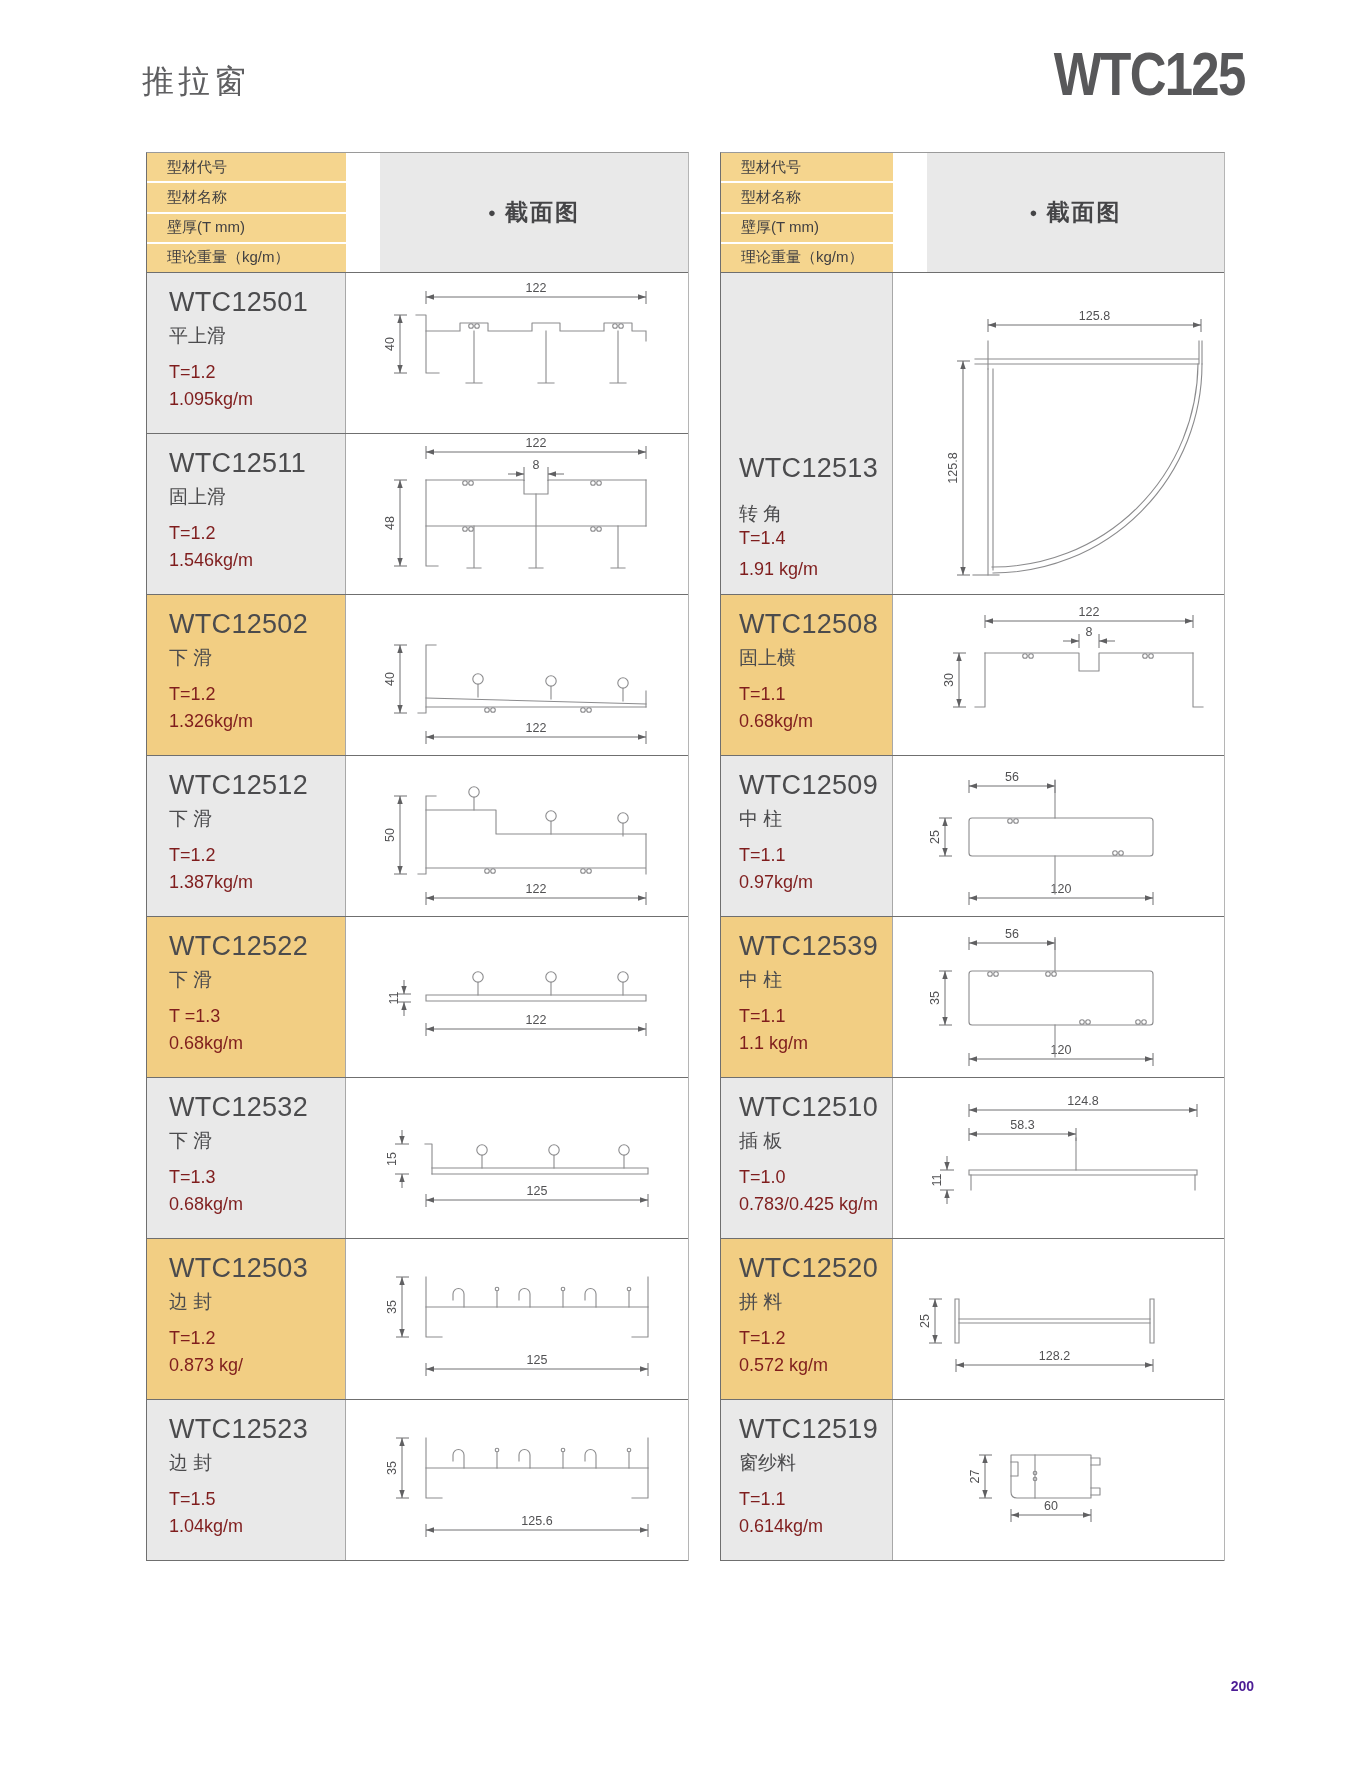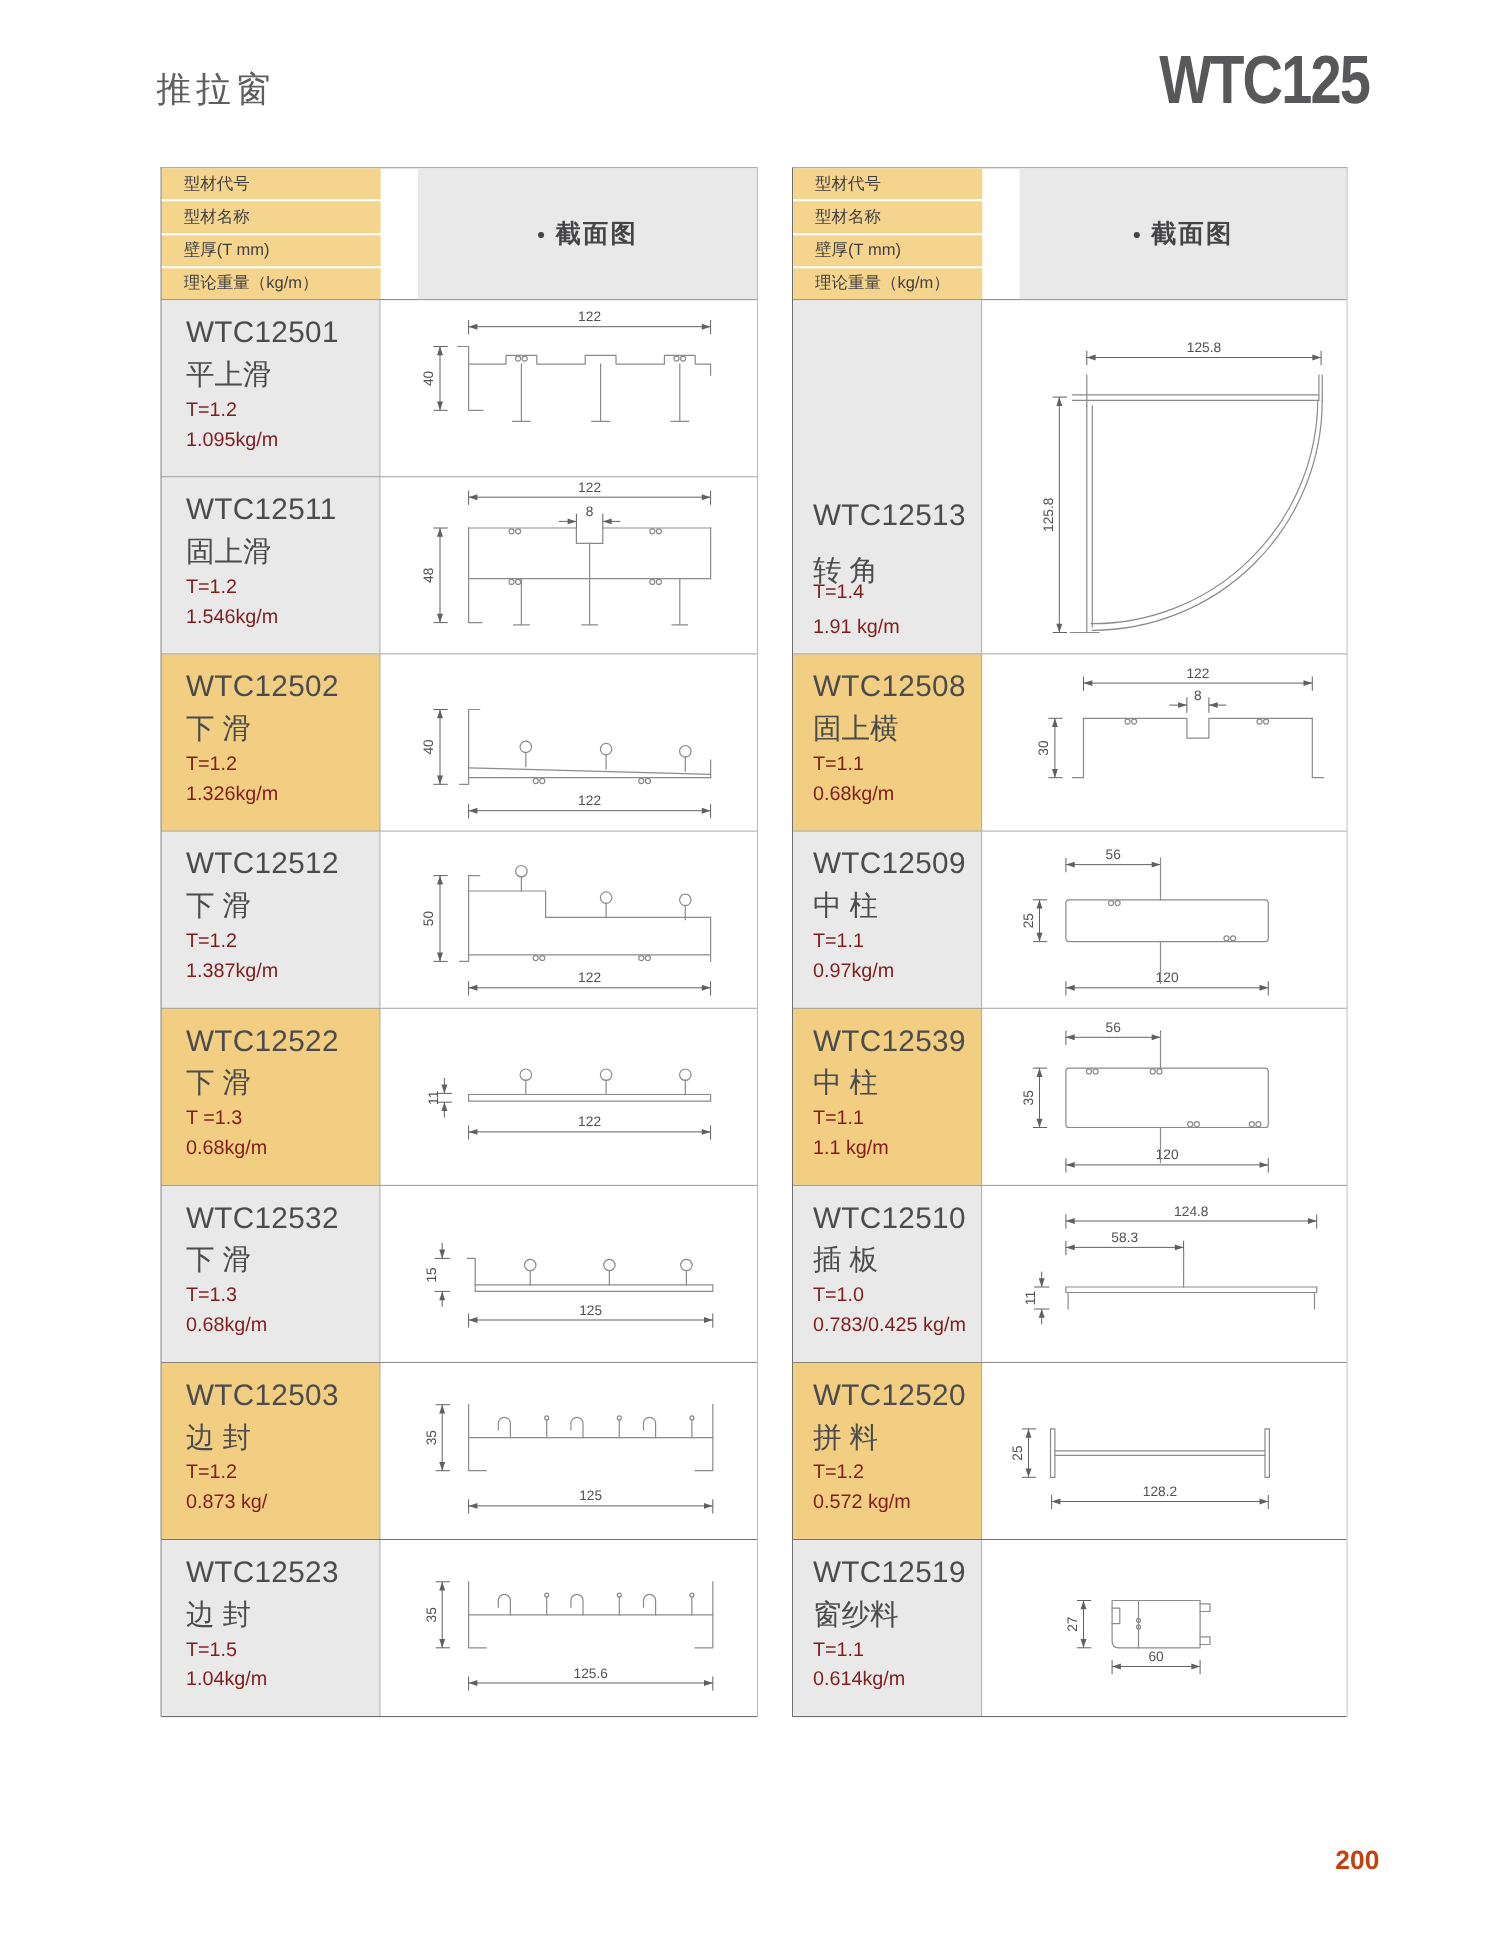--- a/index.html
+++ b/index.html
@@ -13,21 +13,21 @@
   }
   *{margin:0;padding:0;box-sizing:border-box;}
   html,body{width:1358px;height:1772px;background:#ffffff;
     font-family:"Liberation Sans","DejaVu Sans",sans-serif;color:var(--text-dark);}
   .page{position:relative;width:1358px;height:1772px;overflow:hidden;background:#fff;}
 
   .category{position:absolute;left:142px;top:60px;font-size:32px;letter-spacing:4px;
     color:#5f5f61;font-weight:400;}
   .series{position:absolute;right:113px;top:38px;font-size:62px;font-weight:bold;
     color:#58585a;letter-spacing:-2px;transform:scaleX(0.82);transform-origin:right center;}
-  .pagenum{position:absolute;right:104px;top:1678px;font-size:24px;font-weight:bold;color:#c2410c;}
+  .pagenum{position:absolute;right:104px;top:1678px;font-size:14px;font-weight:bold;color:#4c1d95;}
 
   .profile-table{position:absolute;top:152px;background:#fff;
     border-left:1px solid var(--line-dark);border-right:1px solid var(--line-light);
     border-top:1px solid #9a9a9a;}
   #table-left{left:146px;width:543px;}
   #table-right{left:720px;width:505px;}
 
   .thead{display:flex;height:120px;border-bottom:1px solid var(--line-dark);gap:32px;}
   .hlabels{display:flex;flex-direction:column;}
   #table-left .hlabels,#table-left .tcell-text{width:199px;}
@@ -41,21 +41,21 @@
   .hsection .slabel{font-size:23px;font-weight:bold;color:#454547;letter-spacing:2px;}
 
   .trow{display:flex;height:161px;border-bottom:1px solid var(--line-dark);}
   .trow.tall{height:322px;}
   .tcell-text{position:relative;background:var(--cell-gray);border-right:1px solid var(--col-line);}
   .trow.hl .tcell-text{background:var(--row-yellow);}
   .tcell-diagram{flex:1;position:relative;background:#fff;}
   .tcell-diagram svg{position:absolute;left:0;top:0;display:block;}
 
   .code{position:absolute;top:14px;left:22px;font-size:27px;letter-spacing:.3px;color:#4b4b4d;}
-  .pname{position:absolute;top:50px;left:22px;font-size:26px;color:#4b4b4d;}
+  .pname{position:absolute;top:50px;left:22px;font-size:19px;color:#4b4b4d;}
   .pinfo{position:absolute;top:86px;left:22px;font-size:18px;line-height:27px;color:#7f1d1d;}
   #table-right .code,#table-right .pname,#table-right .pinfo{left:18px;}
   .trow.tall .code{top:180px;}
   .trow.tall .pname{top:228px;}
   .trow.tall .pinfo{top:250px;line-height:31px;}
 
   svg text{font-family:"Liberation Sans","DejaVu Sans",sans-serif;}
 </style>
 </head>
 <body>

